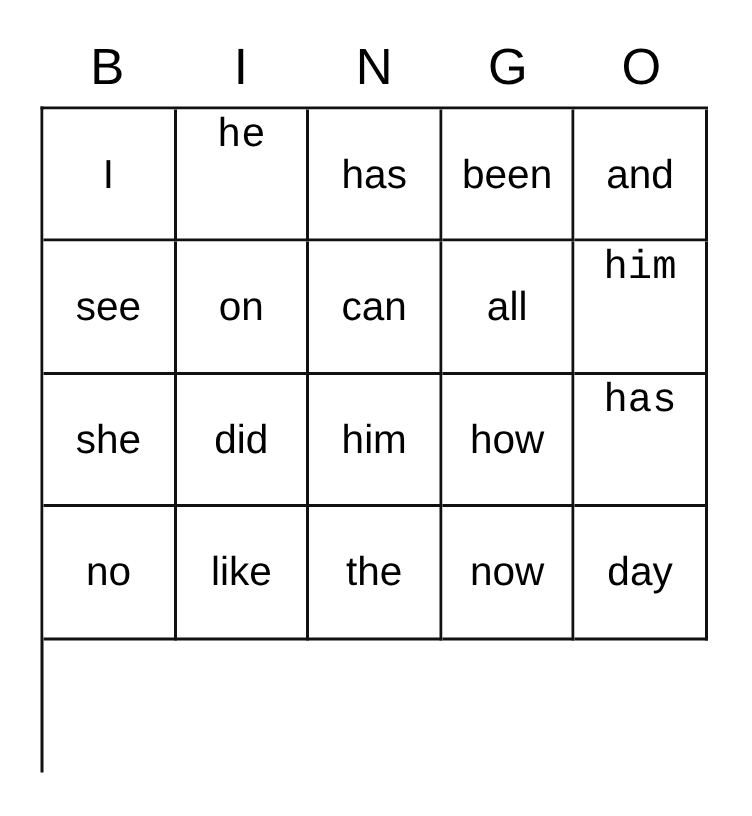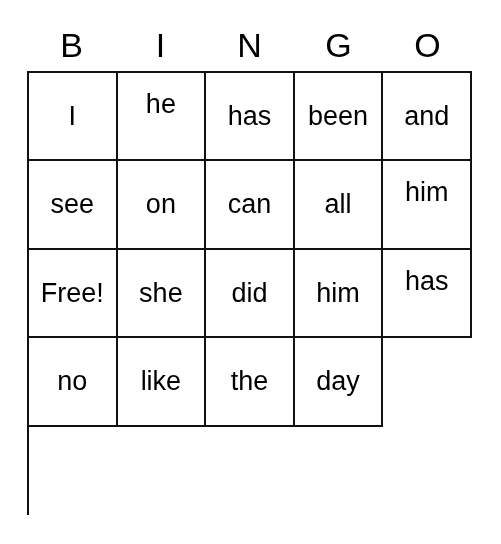--- a/index.html
+++ b/index.html
@@ -72,21 +72,22 @@
     color: #000000;
     text-align: center;
     white-space: nowrap;
     padding: 0 2px;
   }
   
   .cell.align-top {
     align-items: flex-start;
   }
   .cell.align-top .cell-text {
-    padding-top: 17px;
+    padding-top: 4px;
+    font-family: Liberation Mono, monospace;
   }
 </style>
 </head>
 <body>
 
 <div id="bingo-card">
 
   <div id="header-row">
     <div class="header-letter">B</div>
     <div class="header-letter">I</div>
@@ -120,41 +121,44 @@
       <div class="cell">
         <span class="cell-text">can</span>
       </div>
       <div class="cell">
         <span class="cell-text">all</span>
       </div>
       <div class="cell align-top">
         <span class="cell-text">him</span>
       </div>
       <div class="cell">
-        <span class="cell-text">Free!</span>
-      </div>
-      <div class="cell">
         <span class="cell-text">she</span>
       </div>
       <div class="cell">
         <span class="cell-text">did</span>
       </div>
       <div class="cell">
         <span class="cell-text">him</span>
+      </div>
+      <div class="cell">
+        <span class="cell-text">how</span>
       </div>
       <div class="cell align-top">
         <span class="cell-text">has</span>
       </div>
       <div class="cell">
         <span class="cell-text">no</span>
       </div>
       <div class="cell">
         <span class="cell-text">like</span>
       </div>
       <div class="cell">
         <span class="cell-text">the</span>
       </div>
       <div class="cell">
+        <span class="cell-text">now</span>
+      </div>
+      <div class="cell">
         <span class="cell-text">day</span>
       </div>
     </div>
 
 </div>
 
 </body></html>

